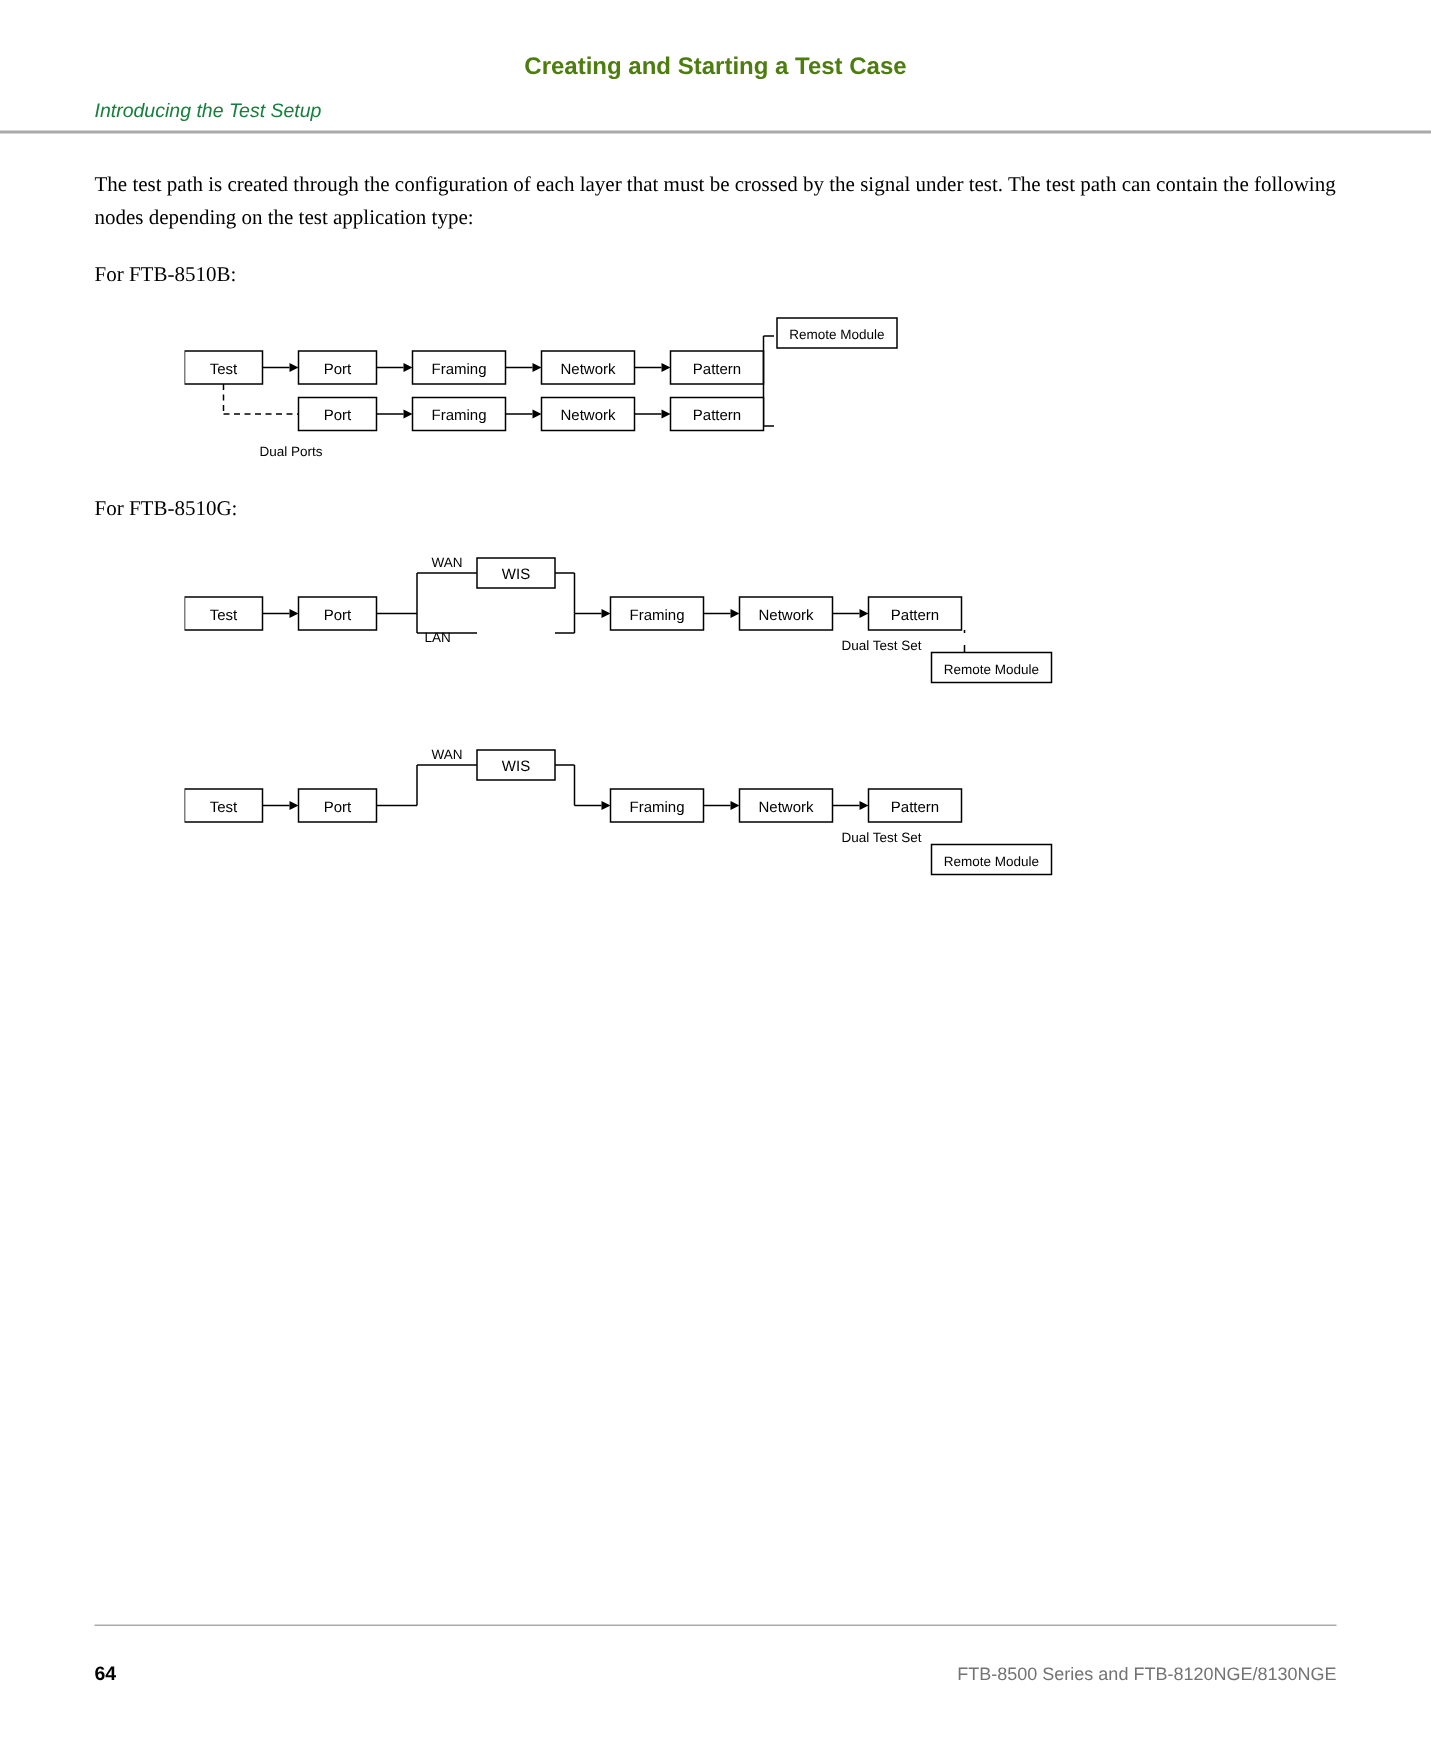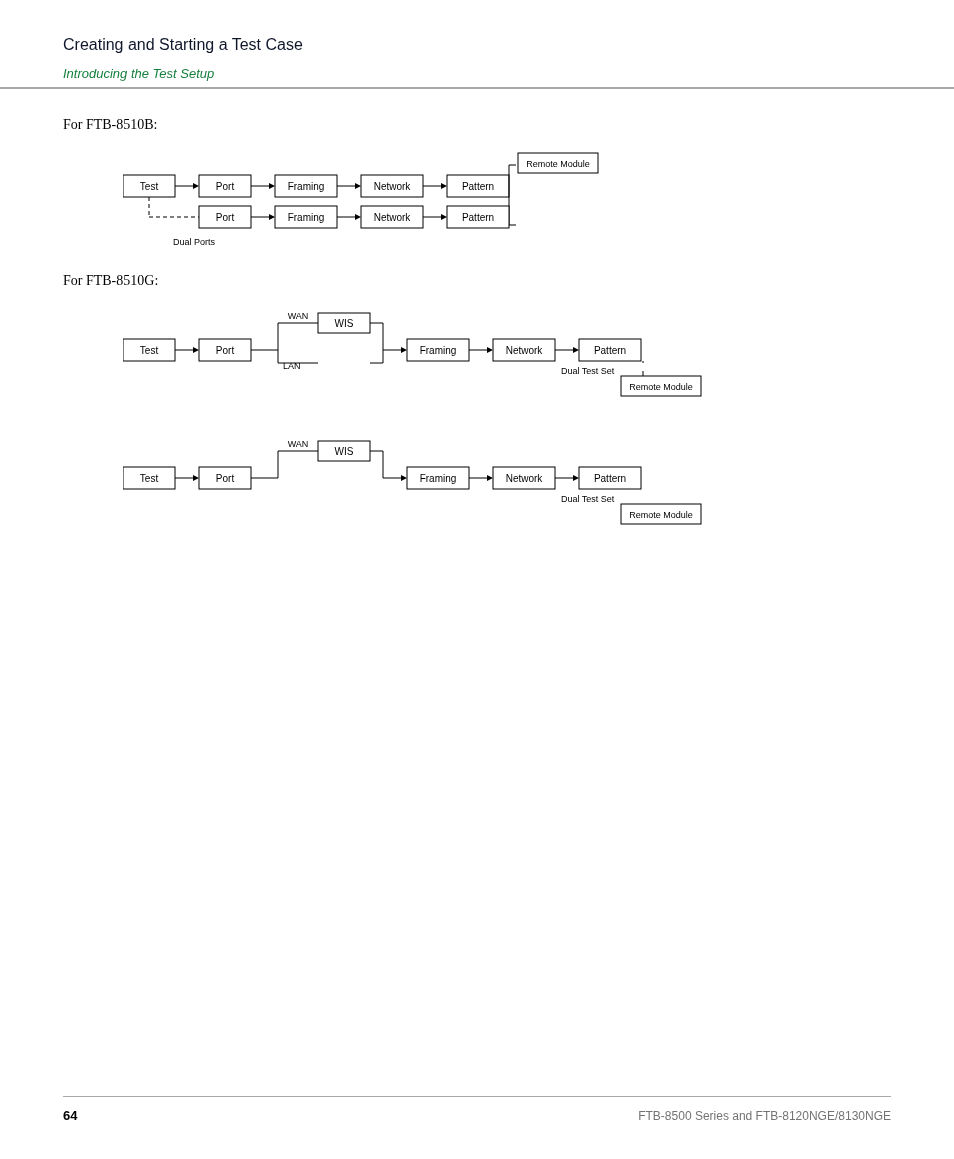--- a/index.html
+++ b/index.html
@@ -20,23 +20,24 @@
     }
     .header {
       padding: 36px 63px 0 63px;
       border-bottom: 2px solid #aaa;
       padding-bottom: 6px;
       margin-bottom: 0;
     }
     .header-title {
       font-family: Arial, sans-serif;
       font-size: 16px;
-      font-weight: normal;
-      color: #0f172a;
+      font-weight: bold;
+      color: #4d7c0f;
       display: block;
+      text-align: center;
     }
     .header-subtitle {
       font-family: Arial, sans-serif;
       font-size: 13px;
       font-style: italic;
       color: #15803d;
       display: block;
       margin-top: 12px;
     }
     .content {
@@ -64,21 +65,21 @@
     svg {
       display: block;
     }
 
     .footer {
       position: absolute;
       bottom: 36px;
       left: 63px;
       right: 63px;
       border-top: 1px solid #aaa;
-      padding-top: 11px;
+      padding-top: 24px;
       display: flex;
       justify-content: space-between;
       align-items: center;
       font-family: Arial, sans-serif;
       font-size: 13px;
     }
     .footer-page {
       font-weight: bold;
     }
     .footer-title {
@@ -91,20 +92,21 @@
 
 <div class="page">
 
   <div class="header">
     <span class="header-title">Creating and Starting a Test Case</span>
     <span class="header-subtitle">Introducing the Test Setup</span>
   </div>
 
   <div class="content">
 
+    <p class="intro-text">The test path is created through the configuration of each layer that must be crossed by the signal under test. The test path can contain the following nodes depending on the test application type:</p>
 
     <p class="section-label">For FTB-8510B:</p>
 
     <div class="diagram-container">
 
       <svg width="560" height="110">
 
         <rect x="0" y="30" width="52" height="22" fill="white" stroke="black" stroke-width="1"></rect>
         <text x="26" y="45" text-anchor="middle" font-family="Arial" font-size="10">Test</text>
 

